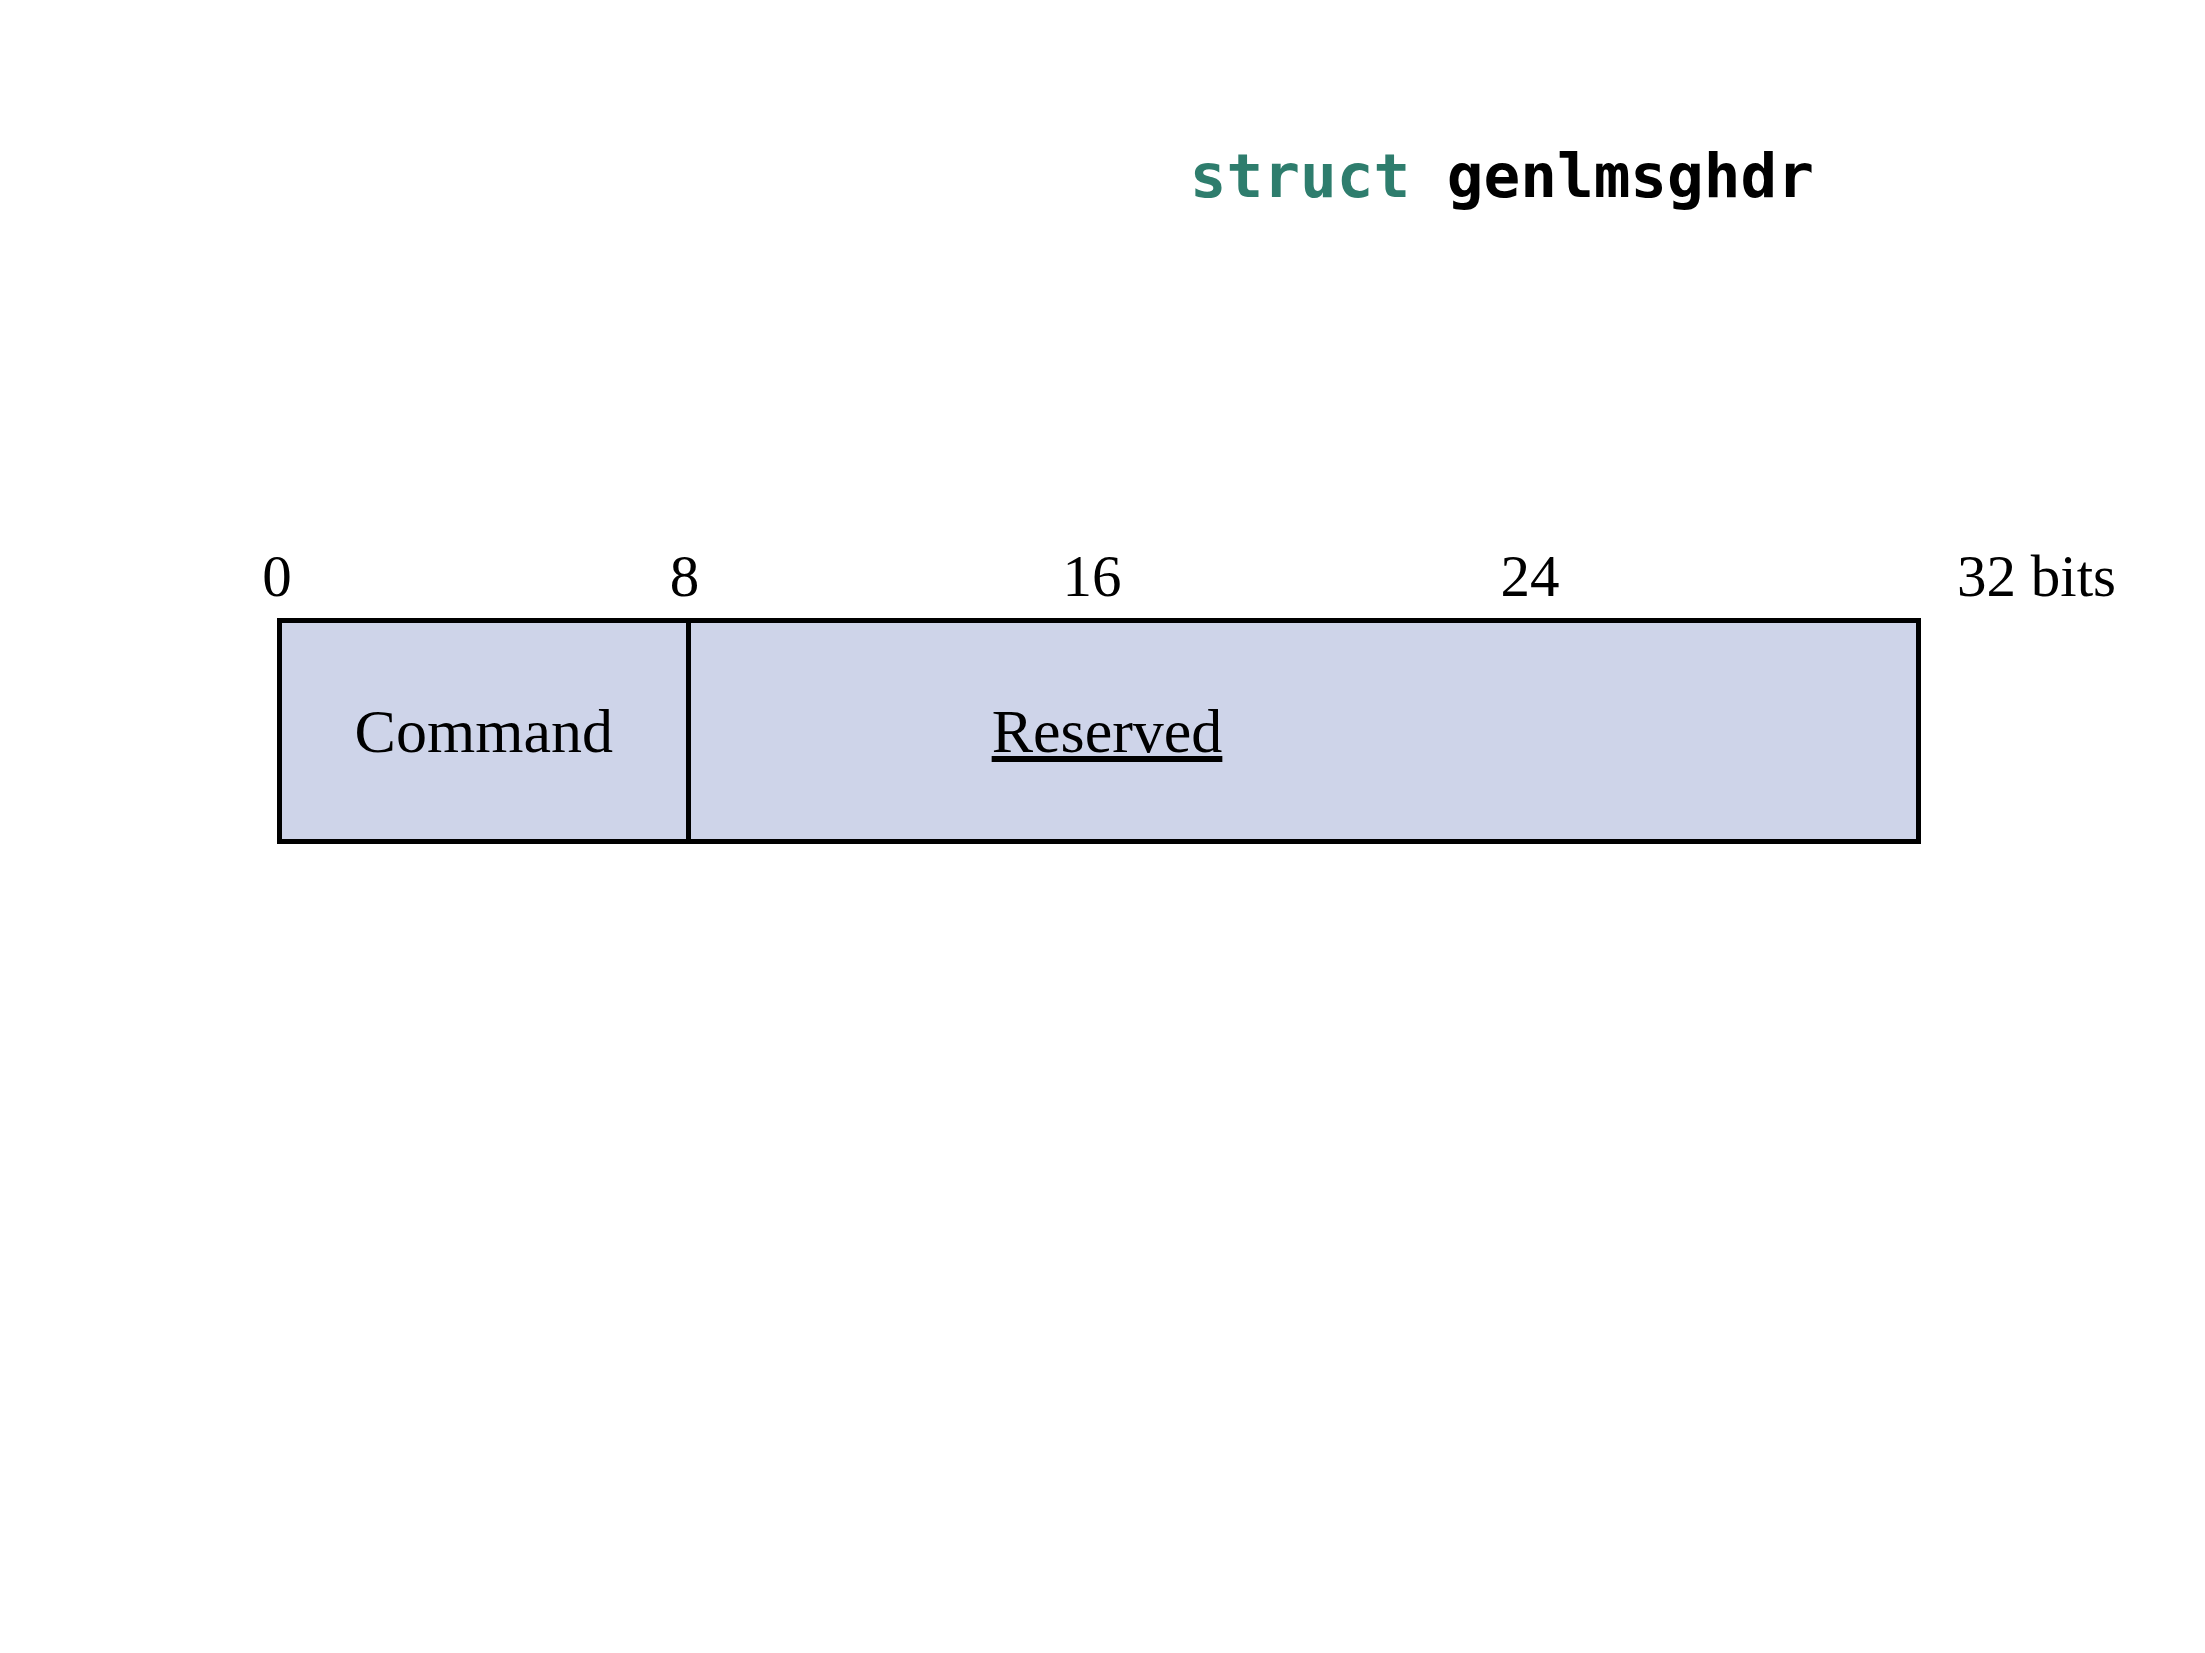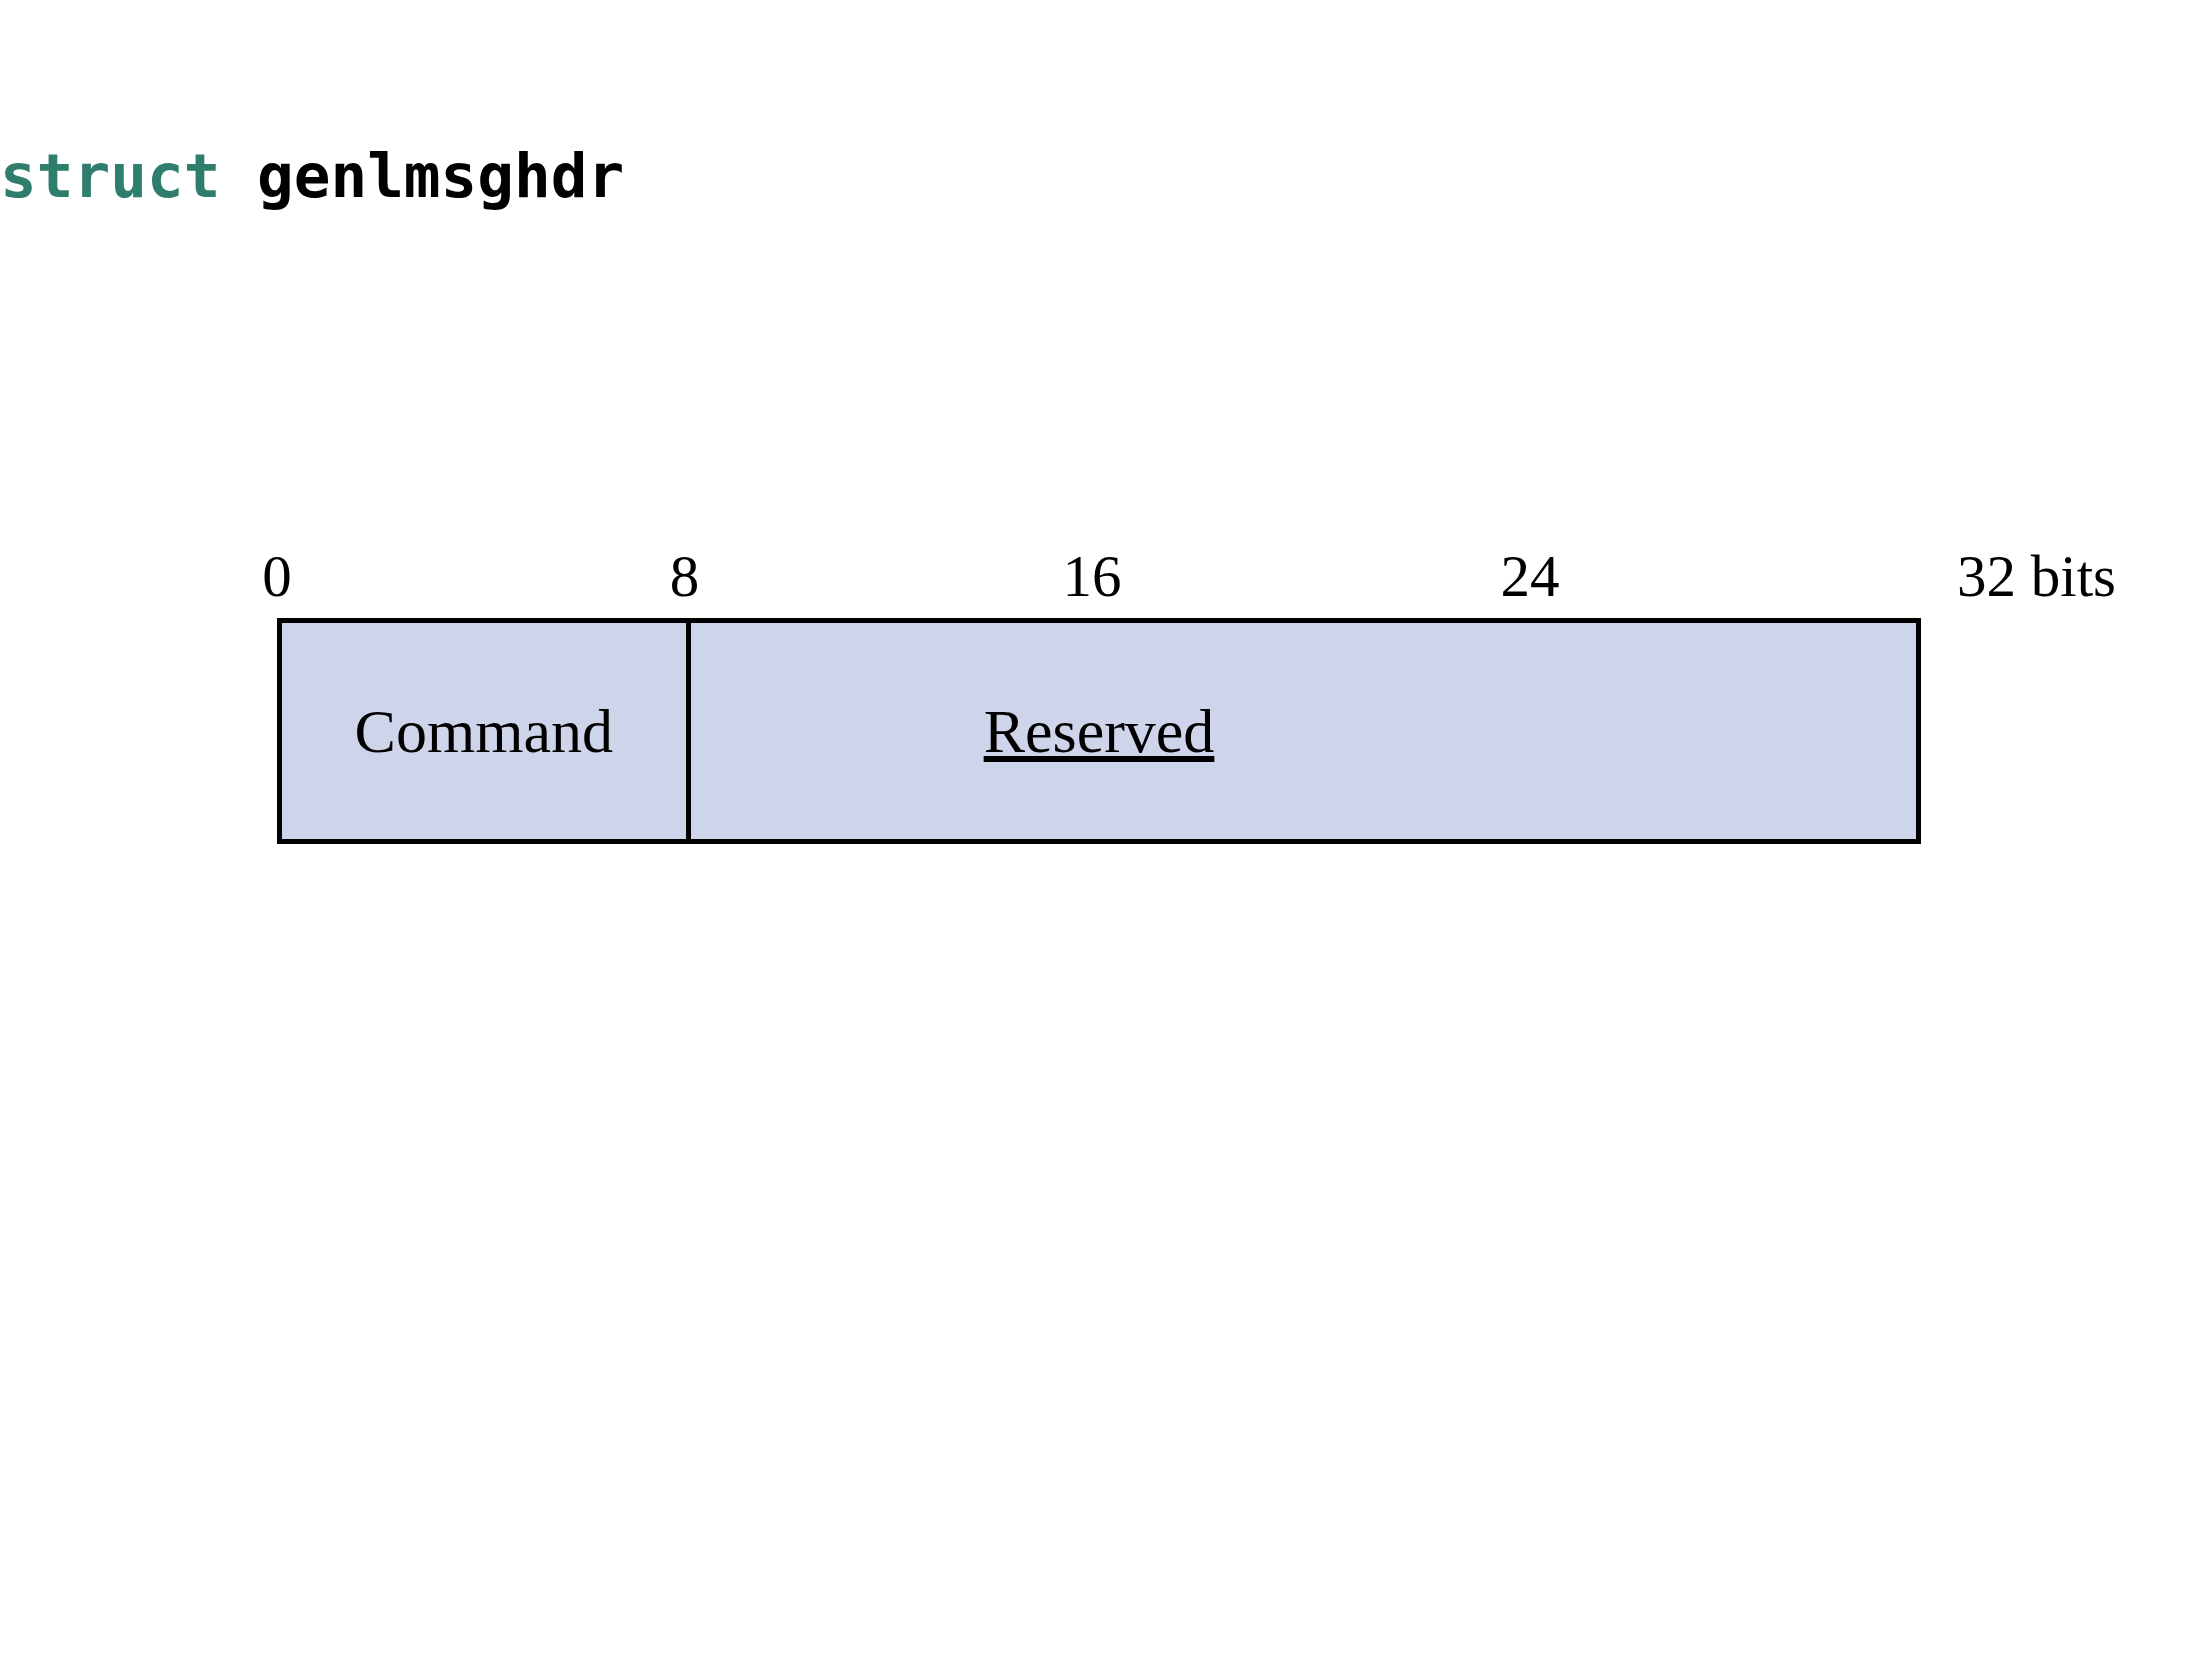--- a/index.html
+++ b/index.html
@@ -15,21 +15,21 @@
     font-family: "Liberation Serif", "DejaVu Serif", serif;
     -webkit-font-smoothing: antialiased;
   }
 
   
   #title {
     position: absolute;
     left: 0;
     top: 145px;
     width: 1814px;
-    text-align: left;
+    text-align: right;
     white-space: nowrap;
     font-family: "DejaVu Sans Mono", "Liberation Mono", monospace;
     font-size: 61px;
     font-weight: bold;
     line-height: 1;
     letter-spacing: 0px;
   }
   #title .kw {
     
   }
@@ -106,21 +106,21 @@
   <div class="tick" id="tick16" style="left: 822px; transform: translateX(-62%);">
     <span>16</span>
   </div>
   <div class="tick" id="tick24" style="left: 1260px; transform: translateX(-62%);">
     <span>24</span>
   </div>
   <div class="tick end-right" id="tick32" style="left: 1680px;">
     <span>32 bits</span>
   </div>
 
-  <div id="fieldbox" style="background: rgb(206, 212, 233); border-color: rgb(0, 0, 0);">
+  <div id="fieldbox" style="background: rgb(206, 212, 233); border-color: rgb(0, 0, 0); gap: 8px;">
     <div class="field" id="field-command" style="flex: 0 0 25%; background: rgb(206, 212, 233); border-right-color: rgb(0, 0, 0);">
       <span class="field-label">Command</span>
     </div>
     <div class="field" id="field-reserved" style="flex: 0 0 50%; background: rgb(206, 212, 233); text-decoration: underline;">
       <span class="field-label">Reserved</span>
     </div>
   </div>
 </div>
 
 

